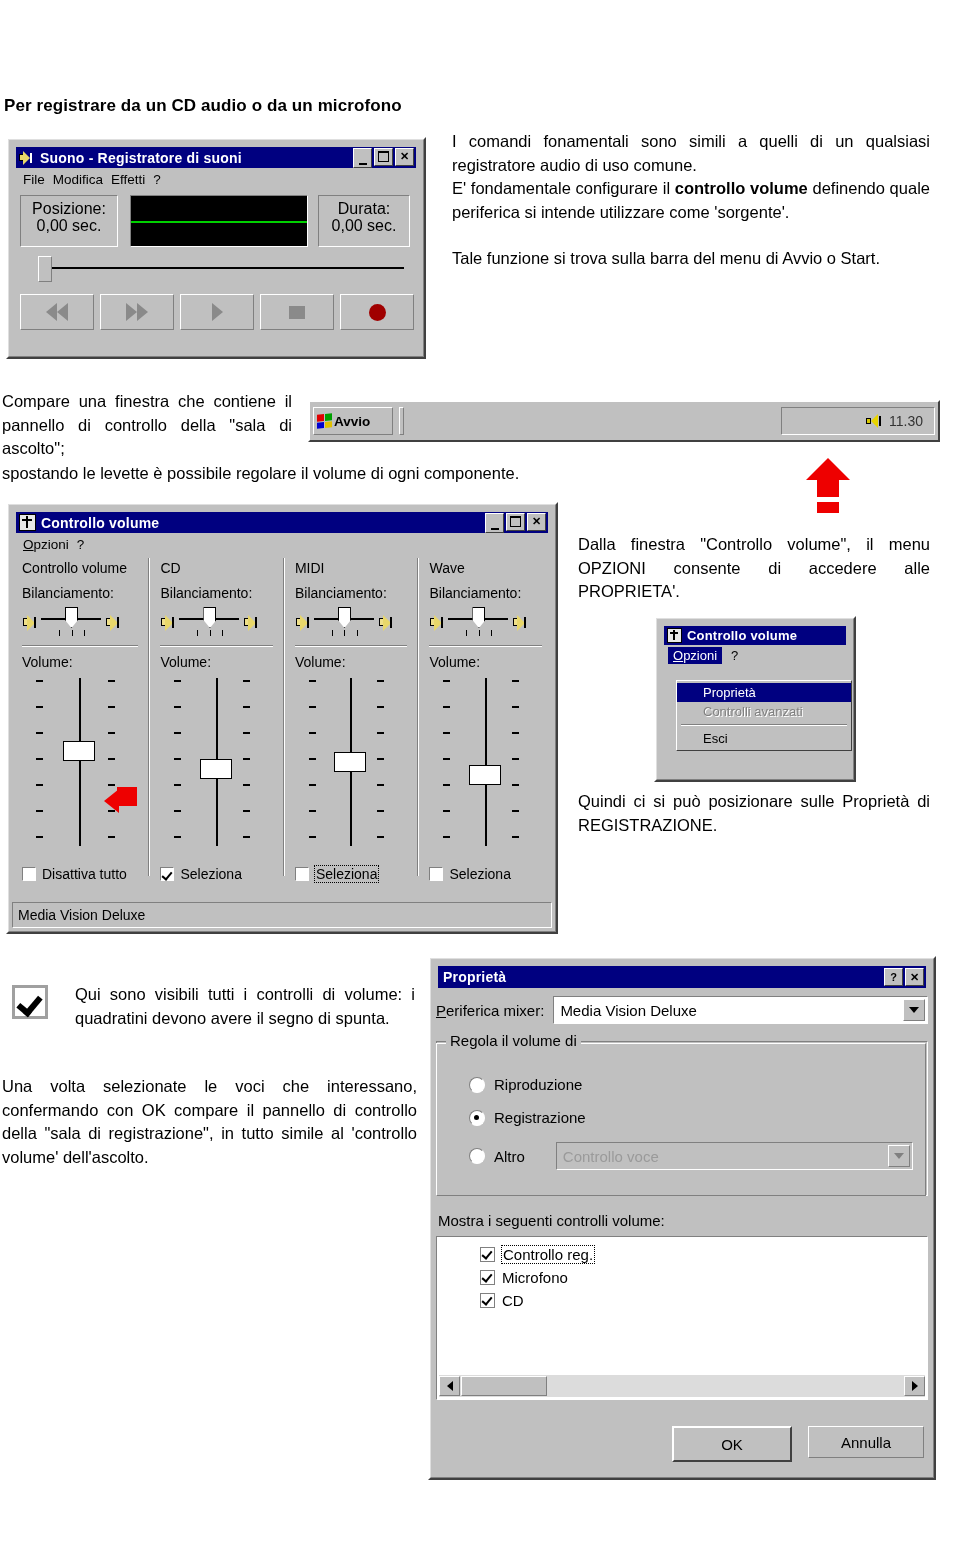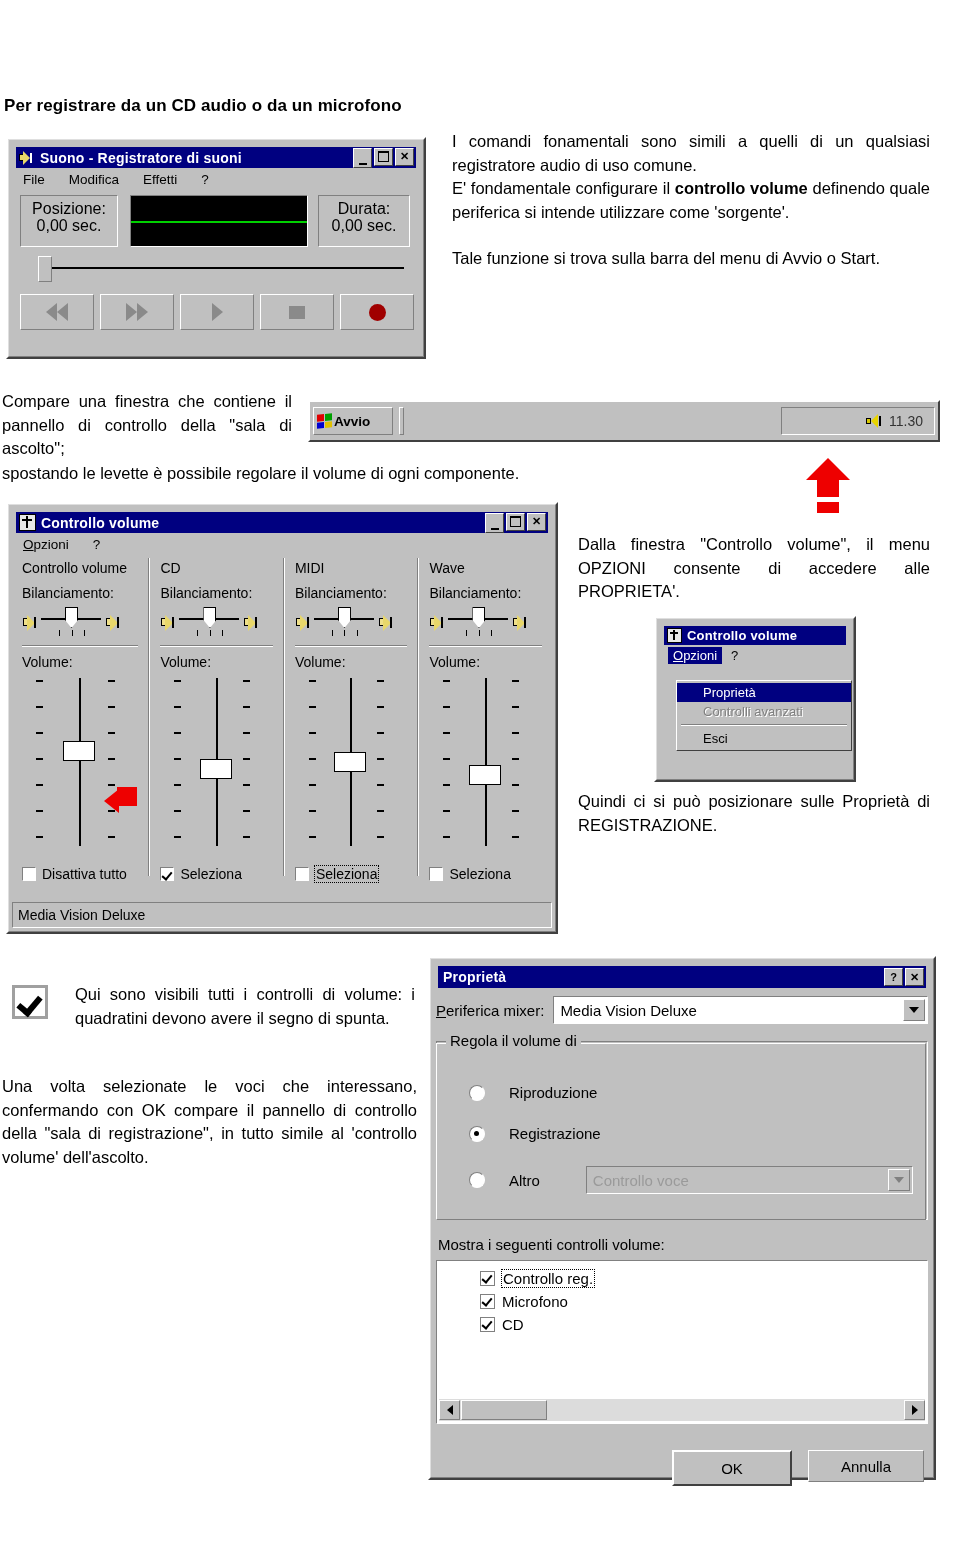--- a/index.html
+++ b/index.html
@@ -42,21 +42,21 @@
     width:17px;height:16px;background:#c0c0c0;
     border-top:1px solid #fff;border-left:1px solid #fff;
     border-right:1px solid #404040;border-bottom:1px solid #404040;
     display:flex;align-items:center;justify-content:center;
     font-size:11px;color:#000;font-weight:bold;line-height:1;
     font-family:"Liberation Sans", sans-serif;
   }
   .tb-btn.mini{align-items:flex-end;padding-bottom:2px;}
   .tb-btn .minbar{width:8px;height:2px;background:#000;}
   .tb-btn .maxbox{width:9px;height:8px;border:1px solid #000;border-top-width:2px;}
-  .menubar{display:flex;gap:24px;font-size:13.5px;padding:4px 7px 2px 7px;}
+  .menubar{display:flex;gap:8px;font-size:13.5px;padding:4px 7px 2px 7px;}
   .menubar span u{text-decoration:underline;}
   .sunken{
     border-top:1px solid #808080;border-left:1px solid #808080;
     border-right:1px solid #fff;border-bottom:1px solid #fff;
     box-sizing:border-box;
   }
   .raised{
     border-top:1px solid #fff;border-left:1px solid #fff;
     border-right:1px solid #808080;border-bottom:1px solid #808080;
     box-sizing:border-box;
@@ -179,21 +179,21 @@
   .pr-body{position:absolute;left:6px;top:38px;right:6px;bottom:6px;}
   .pr-row{display:flex;align-items:center;gap:9px;font-size:15px;}
   .pr-combo{flex:1;height:28px;background:#fff;display:flex;align-items:center;
     padding-left:6px;font-size:15px;box-sizing:border-box;position:relative;}
   .pr-combo .arrowbtn{position:absolute;right:2px;top:2px;width:22px;height:22px;background:#c0c0c0;display:flex;align-items:center;justify-content:center;}
   .cart{width:0;height:0;border-left:5px solid transparent;border-right:5px solid transparent;border-top:6px solid #000;}
   .cart.dim{border-top-color:#808080;}
   .group{position:relative;margin-top:17px;border:1px solid #808080;border-right-color:#fff;border-bottom-color:#fff;padding:18px 14px 16px 14px;}
   .group:before{content:"";position:absolute;inset:1px 1px -1px -1px;border:1px solid #fff;border-right-color:#808080;border-bottom-color:#808080;pointer-events:none;}
   .group-legend{position:absolute;left:9px;top:-10px;background:#c0c0c0;padding:0 4px;font-size:15px;z-index:2;}
-  .radio-row{display:flex;align-items:center;gap:24px;font-size:15px;margin:24px 0 9px 18px;}
+  .radio-row{display:flex;align-items:center;gap:9px;font-size:15px;margin:16px 0 9px 18px;}
   .radio{width:14px;height:14px;border-radius:50%;background:#fff;
     border-top:1px solid #808080;border-left:1px solid #808080;
     border-right:1px solid #fff;border-bottom:1px solid #fff;position:relative;flex:none;}
   .radio.on:after{content:"";position:absolute;left:4px;top:4px;width:5px;height:5px;border-radius:50%;background:#000;}
   .pr-combo.dis{background:#c0c0c0;color:#9a9a9a;}
   .pr-label2{font-size:15px;margin:16px 0 7px 2px;}
   .listbox{height:164px;background:#fff;position:relative;box-sizing:border-box;padding:6px 0 0 7px;}
   .lb-item{display:flex;align-items:center;gap:7px;font-size:15px;height:23px;margin-left:36px;}
   .lb-chk{width:13px;height:13px;background:#fff;border:1px solid #808080;position:relative;flex:none;}
   .lb-chk.on:after{content:"";position:absolute;left:3px;top:1px;width:4px;height:8px;border:solid #000;border-width:0 2px 2px 0;transform:rotate(40deg);}

